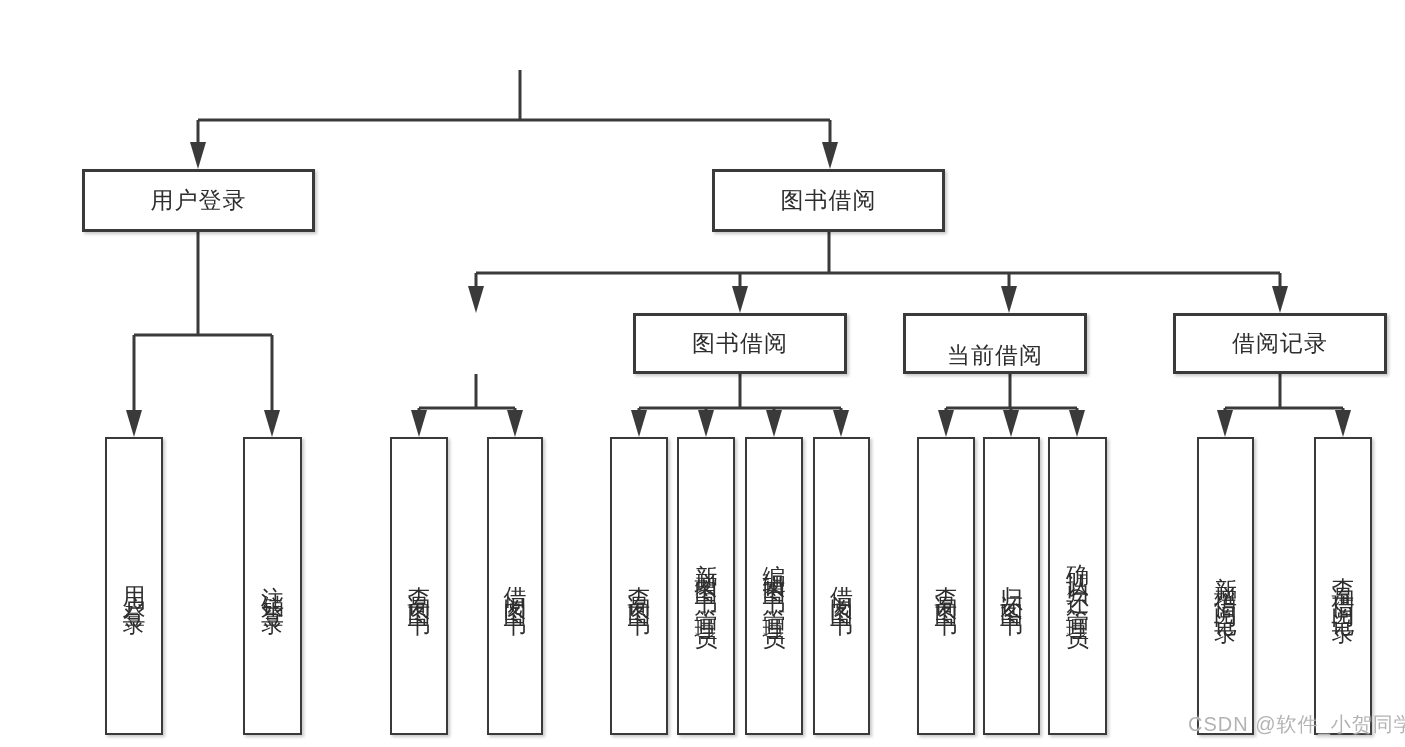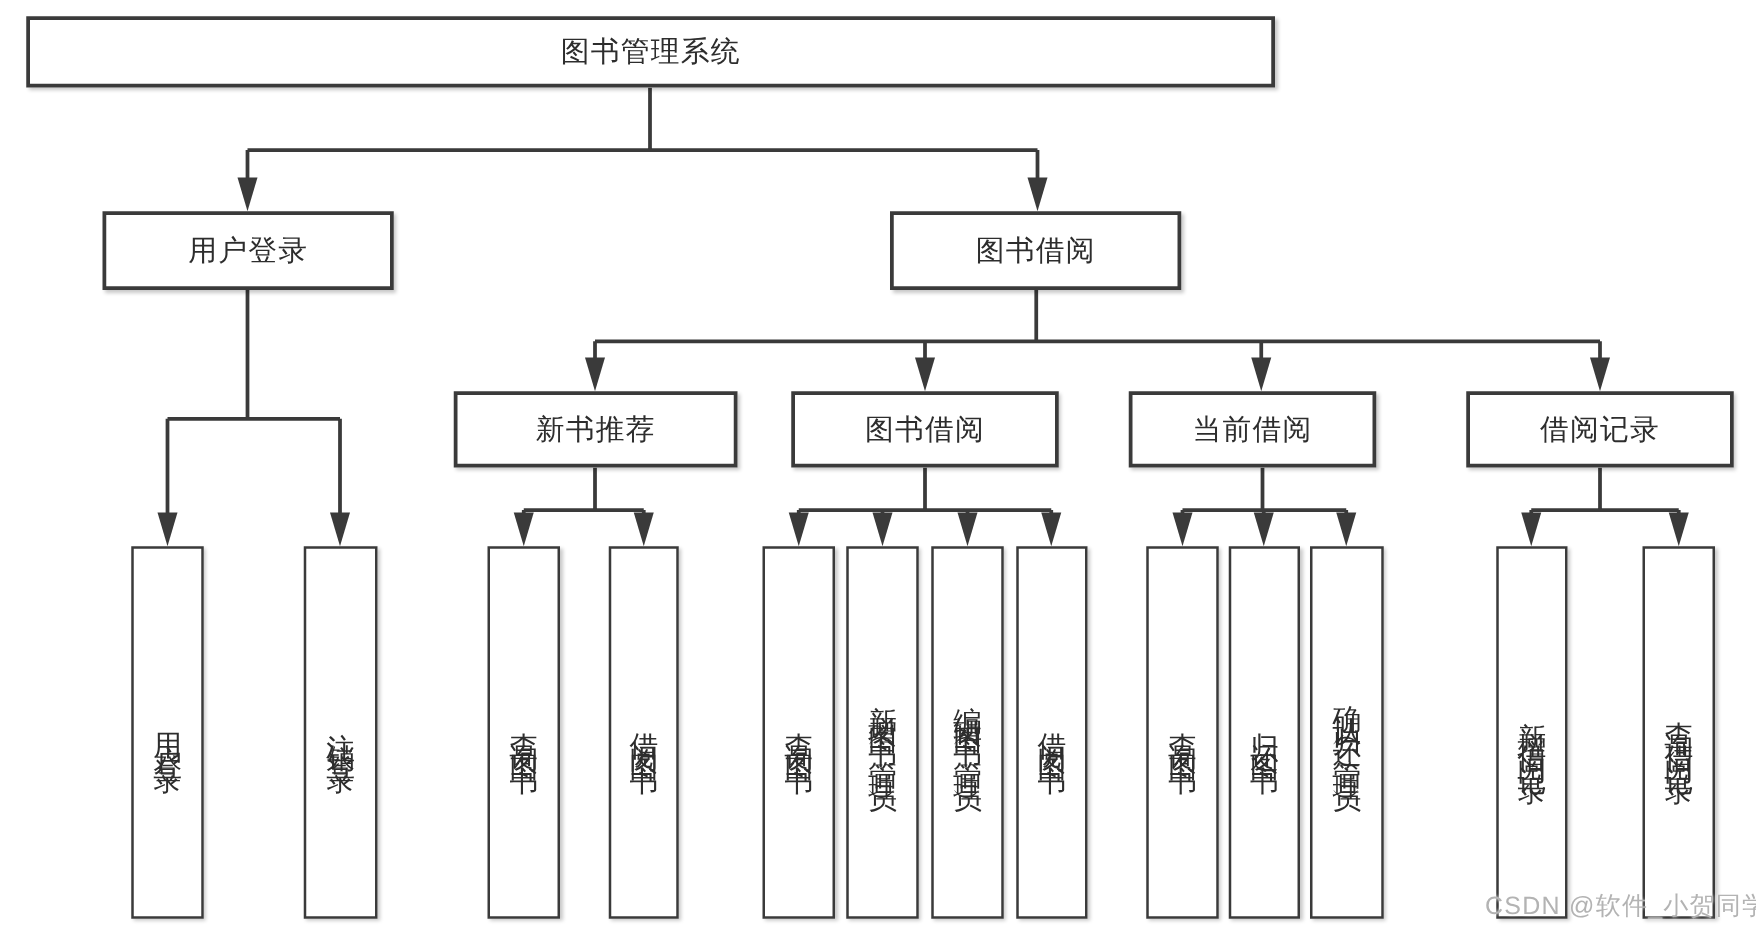--- a/index.html
+++ b/index.html
@@ -98,38 +98,32 @@
       <polygon class="arrow" points="1069,410 1085,410 1077,437"></polygon>
     </g>
 
     <g>
       <path class="line" d="M1280,374 V408 M1225,408 H1343 M1225,408 V413 M1343,408 V413"></path>
       <polygon class="arrow" points="1217,410 1233,410 1225,437"></polygon>
       <polygon class="arrow" points="1335,410 1351,410 1343,437"></polygon>
     </g>
   </svg>
 
-  <div class="node" style="left:21px;top:13px;width:999px;height:57px;">
-    <span>图书管理系统</span>
-  </div>
 
   <div class="node" style="left:82px;top:169px;width:233px;height:63px;">
     <span>用户登录</span>
   </div>
   <div class="node" style="left:712px;top:169px;width:233px;height:63px;">
     <span>图书借阅</span>
   </div>
 
-  <div class="node" style="left:363px;top:313px;width:227px;height:61px;">
-    <span>新书推荐</span>
-  </div>
   <div class="node" style="left:633px;top:313px;width:214px;height:61px;">
     <span>图书借阅</span>
   </div>
-  <div class="node" style="left:903px;top:313px;width:198px;height:61px;">
+  <div class="node" style="left:903px;top:313px;width:184px;height:61px;align-items:flex-end;">
     <span>当前借阅</span>
   </div>
   <div class="node" style="left:1173px;top:313px;width:214px;height:61px;">
     <span>借阅记录</span>
   </div>
 
   <div class="leaf" style="left:105px;top:437px;width:58px;height:298px;">
     <span class="vtext">用户登录</span>
   </div>
   <div class="leaf" style="left:243px;top:437px;width:59px;height:298px;">

